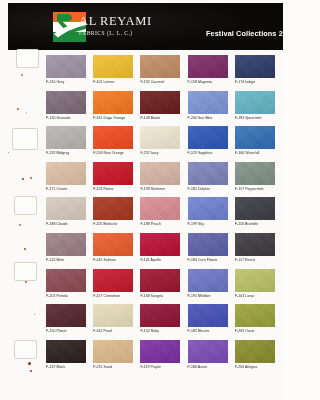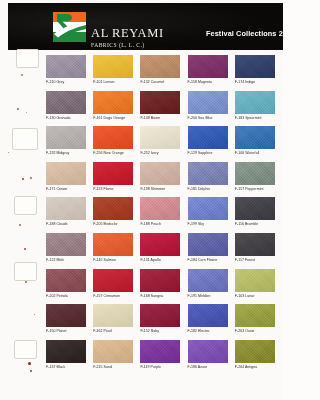--- a/index.html
+++ b/index.html
@@ -18,21 +18,21 @@
     background-image:radial-gradient(ellipse at 30% 40%, #1b1917 0%, #0a0908 62%);
     overflow:hidden;
   }
   .hdr-inner{position:relative;width:100%;height:100%;}
   .logo{
     position:absolute;left:45px;top:9px;width:33px;height:30px;
     display:flex;flex-direction:column;overflow:hidden;
   }
   .logo svg{display:block;}
   .brand{
-    position:absolute;left:83px;top:12px;color:#f2efe9;line-height:1;margin-top:12px;
+    position:absolute;left:71px;top:12px;color:#f2efe9;line-height:1;
   }
   .brand-main{
     font-family:"Liberation Serif","DejaVu Serif",serif;
     font-size:12.5px;letter-spacing:.6px;font-weight:400;white-space:nowrap;
   }
   .brand-sub{
     font-family:"Liberation Serif","DejaVu Serif",serif;
     font-size:5.6px;letter-spacing:.45px;margin-top:3px;white-space:nowrap;color:#e4e0d8;
   }
   .hdr-title{

